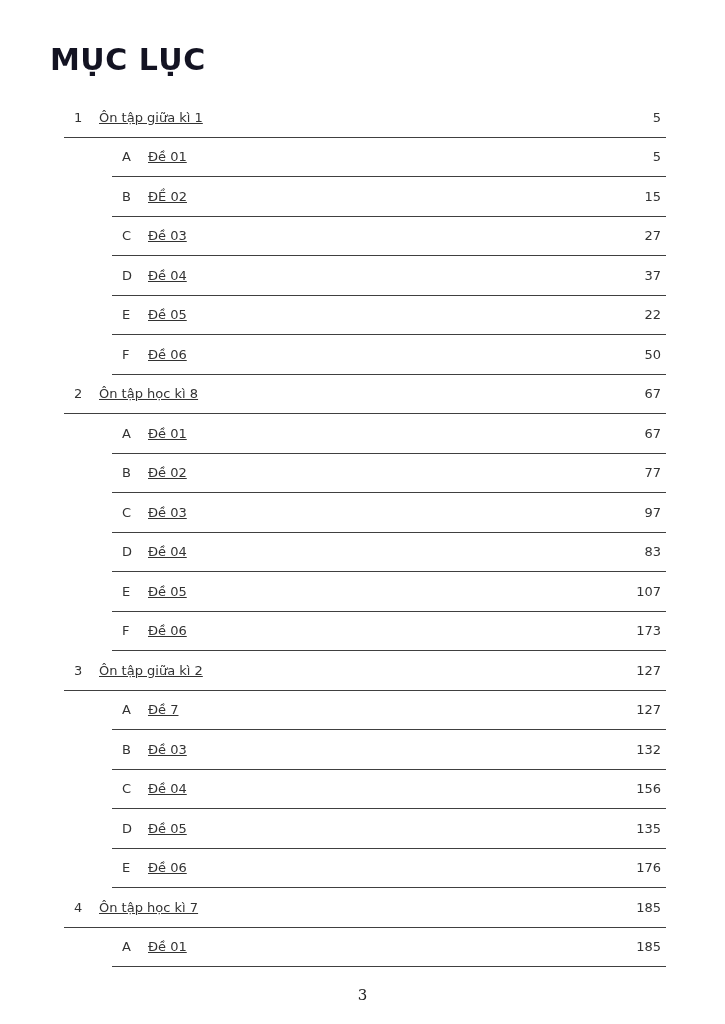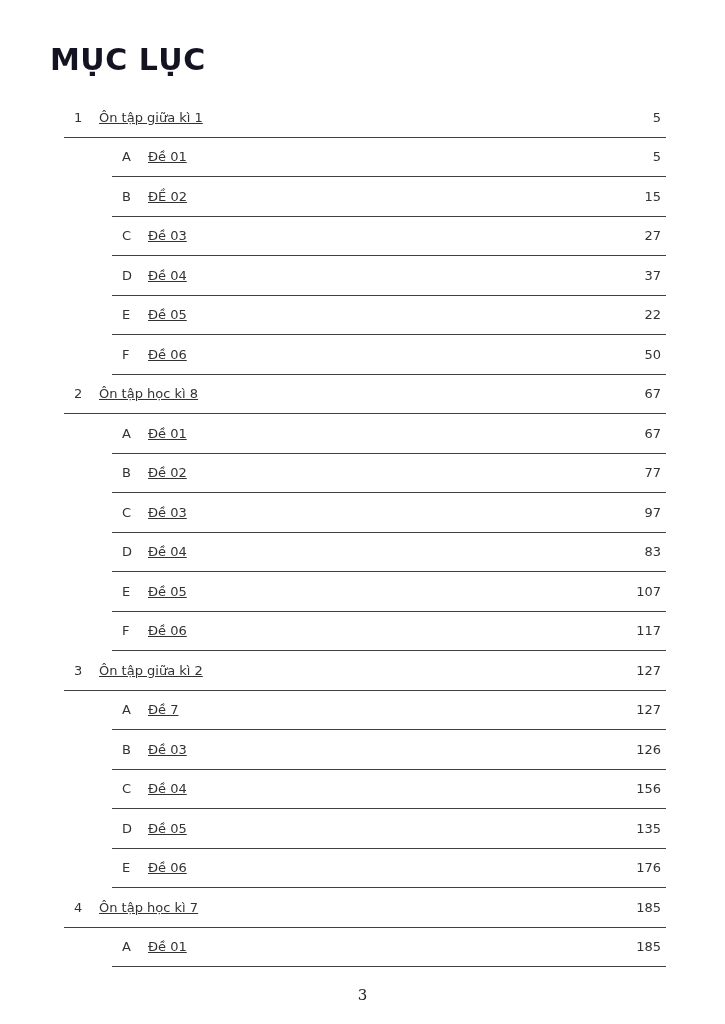--- a/index.html
+++ b/index.html
@@ -128,36 +128,36 @@
         <span class="pagenum">83</span>
       </div>
       <div class="row item">
         <span class="marker">E</span>
         <span class="label">Đề 05</span>
         <span class="pagenum">107</span>
       </div>
       <div class="row item">
         <span class="marker">F</span>
         <span class="label">Đề 06</span>
-        <span class="pagenum">117</span>
+        <span class="pagenum">173</span>
       </div>
       <div class="row section">
         <span class="marker">3</span>
         <span class="label">Ôn tập giữa kì 2</span>
         <span class="pagenum">127</span>
       </div>
       <div class="row item">
         <span class="marker">A</span>
         <span class="label">Đề 7</span>
         <span class="pagenum">127</span>
       </div>
       <div class="row item">
         <span class="marker">B</span>
         <span class="label">Đề 03</span>
-        <span class="pagenum">126</span>
+        <span class="pagenum">132</span>
       </div>
       <div class="row item">
         <span class="marker">C</span>
         <span class="label">Đề 04</span>
         <span class="pagenum">156</span>
       </div>
       <div class="row item">
         <span class="marker">D</span>
         <span class="label">Đề 05</span>
         <span class="pagenum">135</span>

